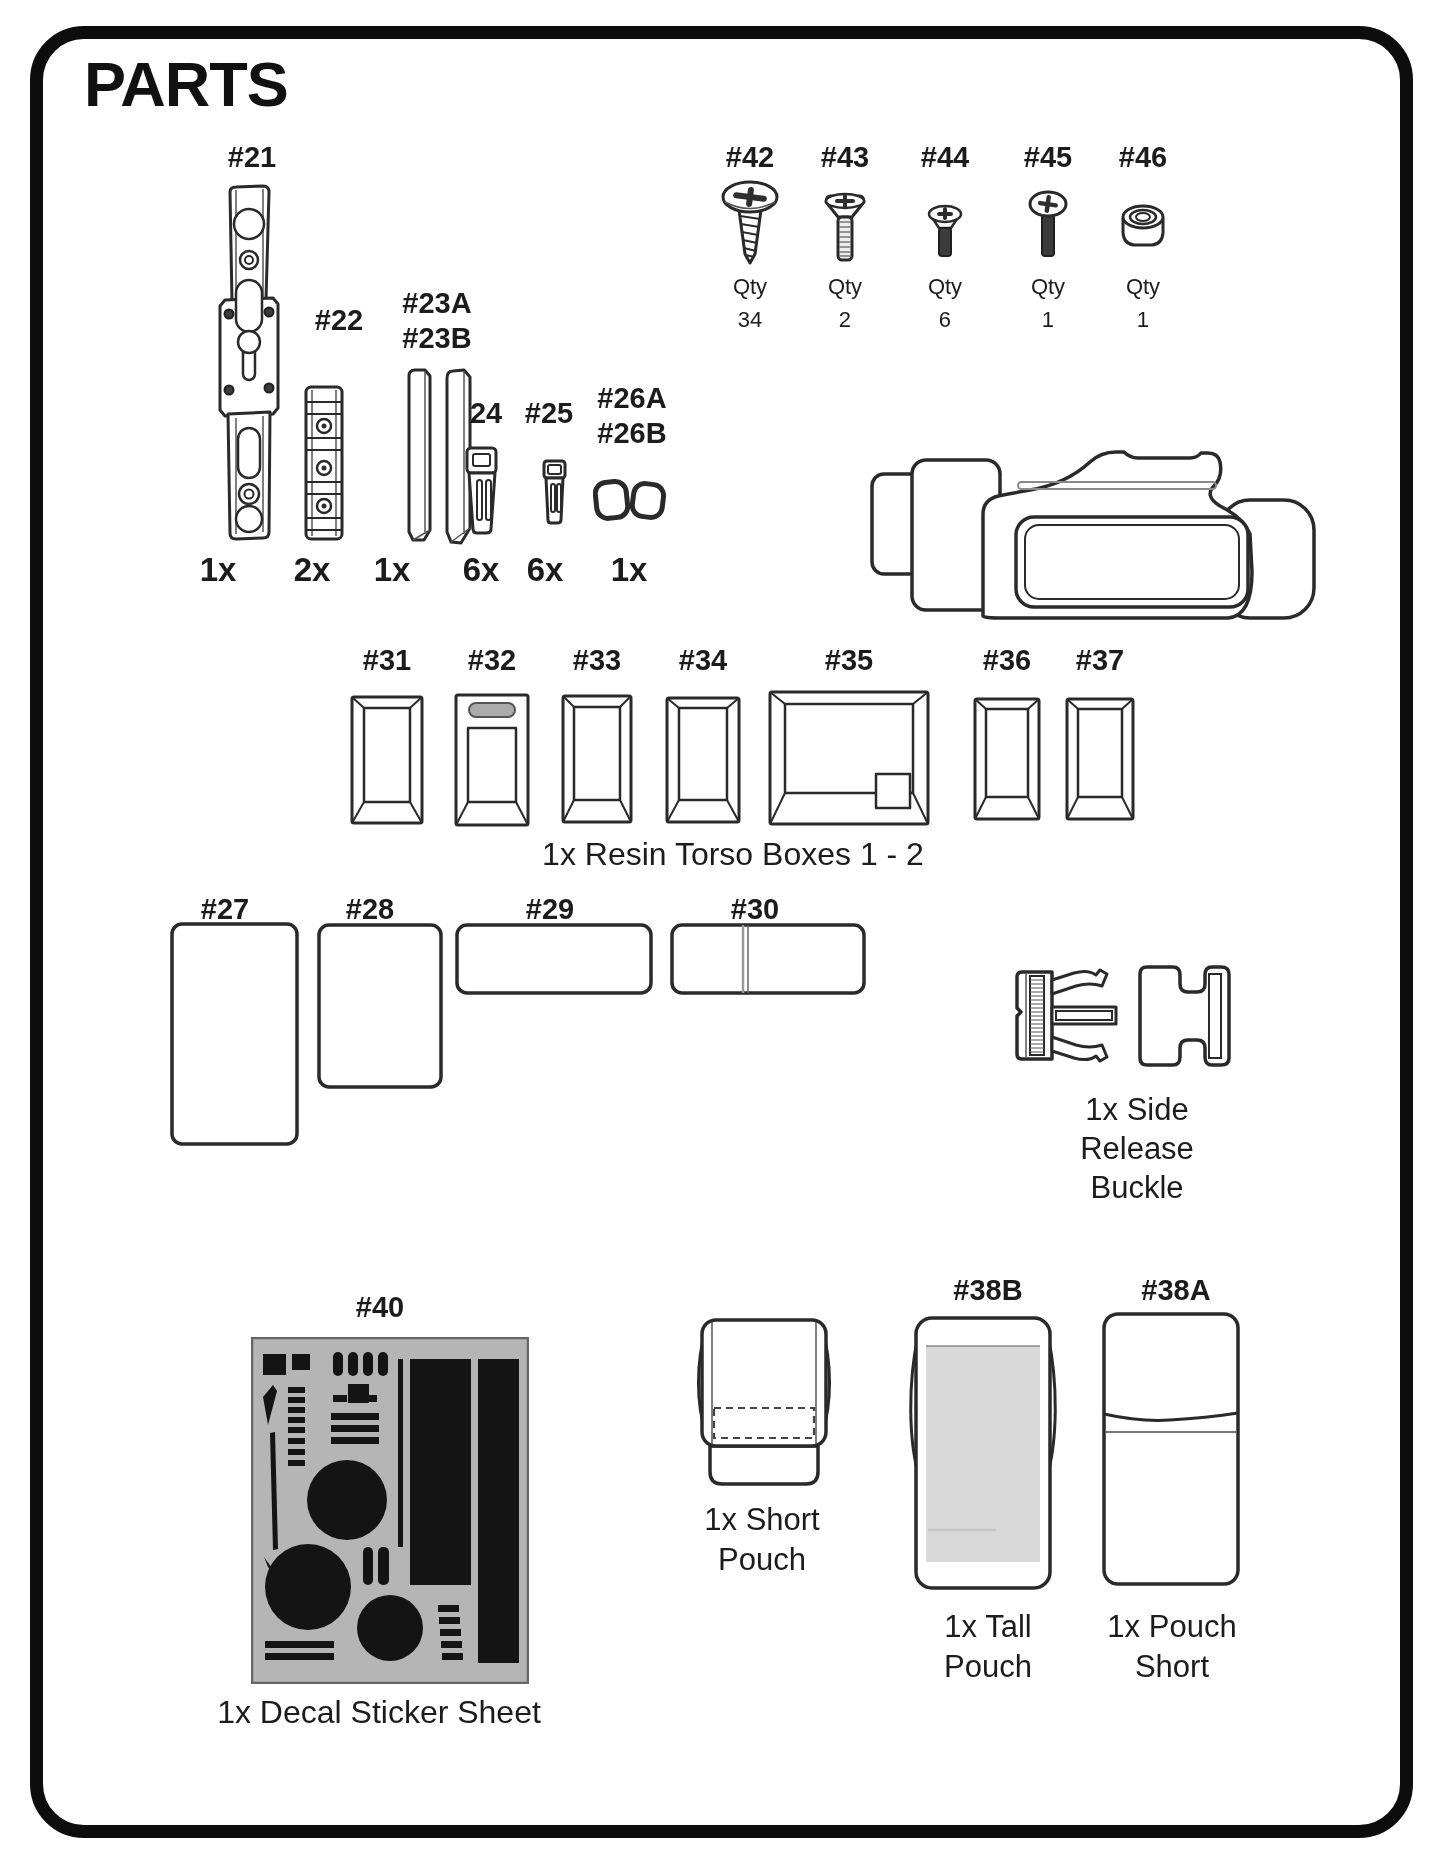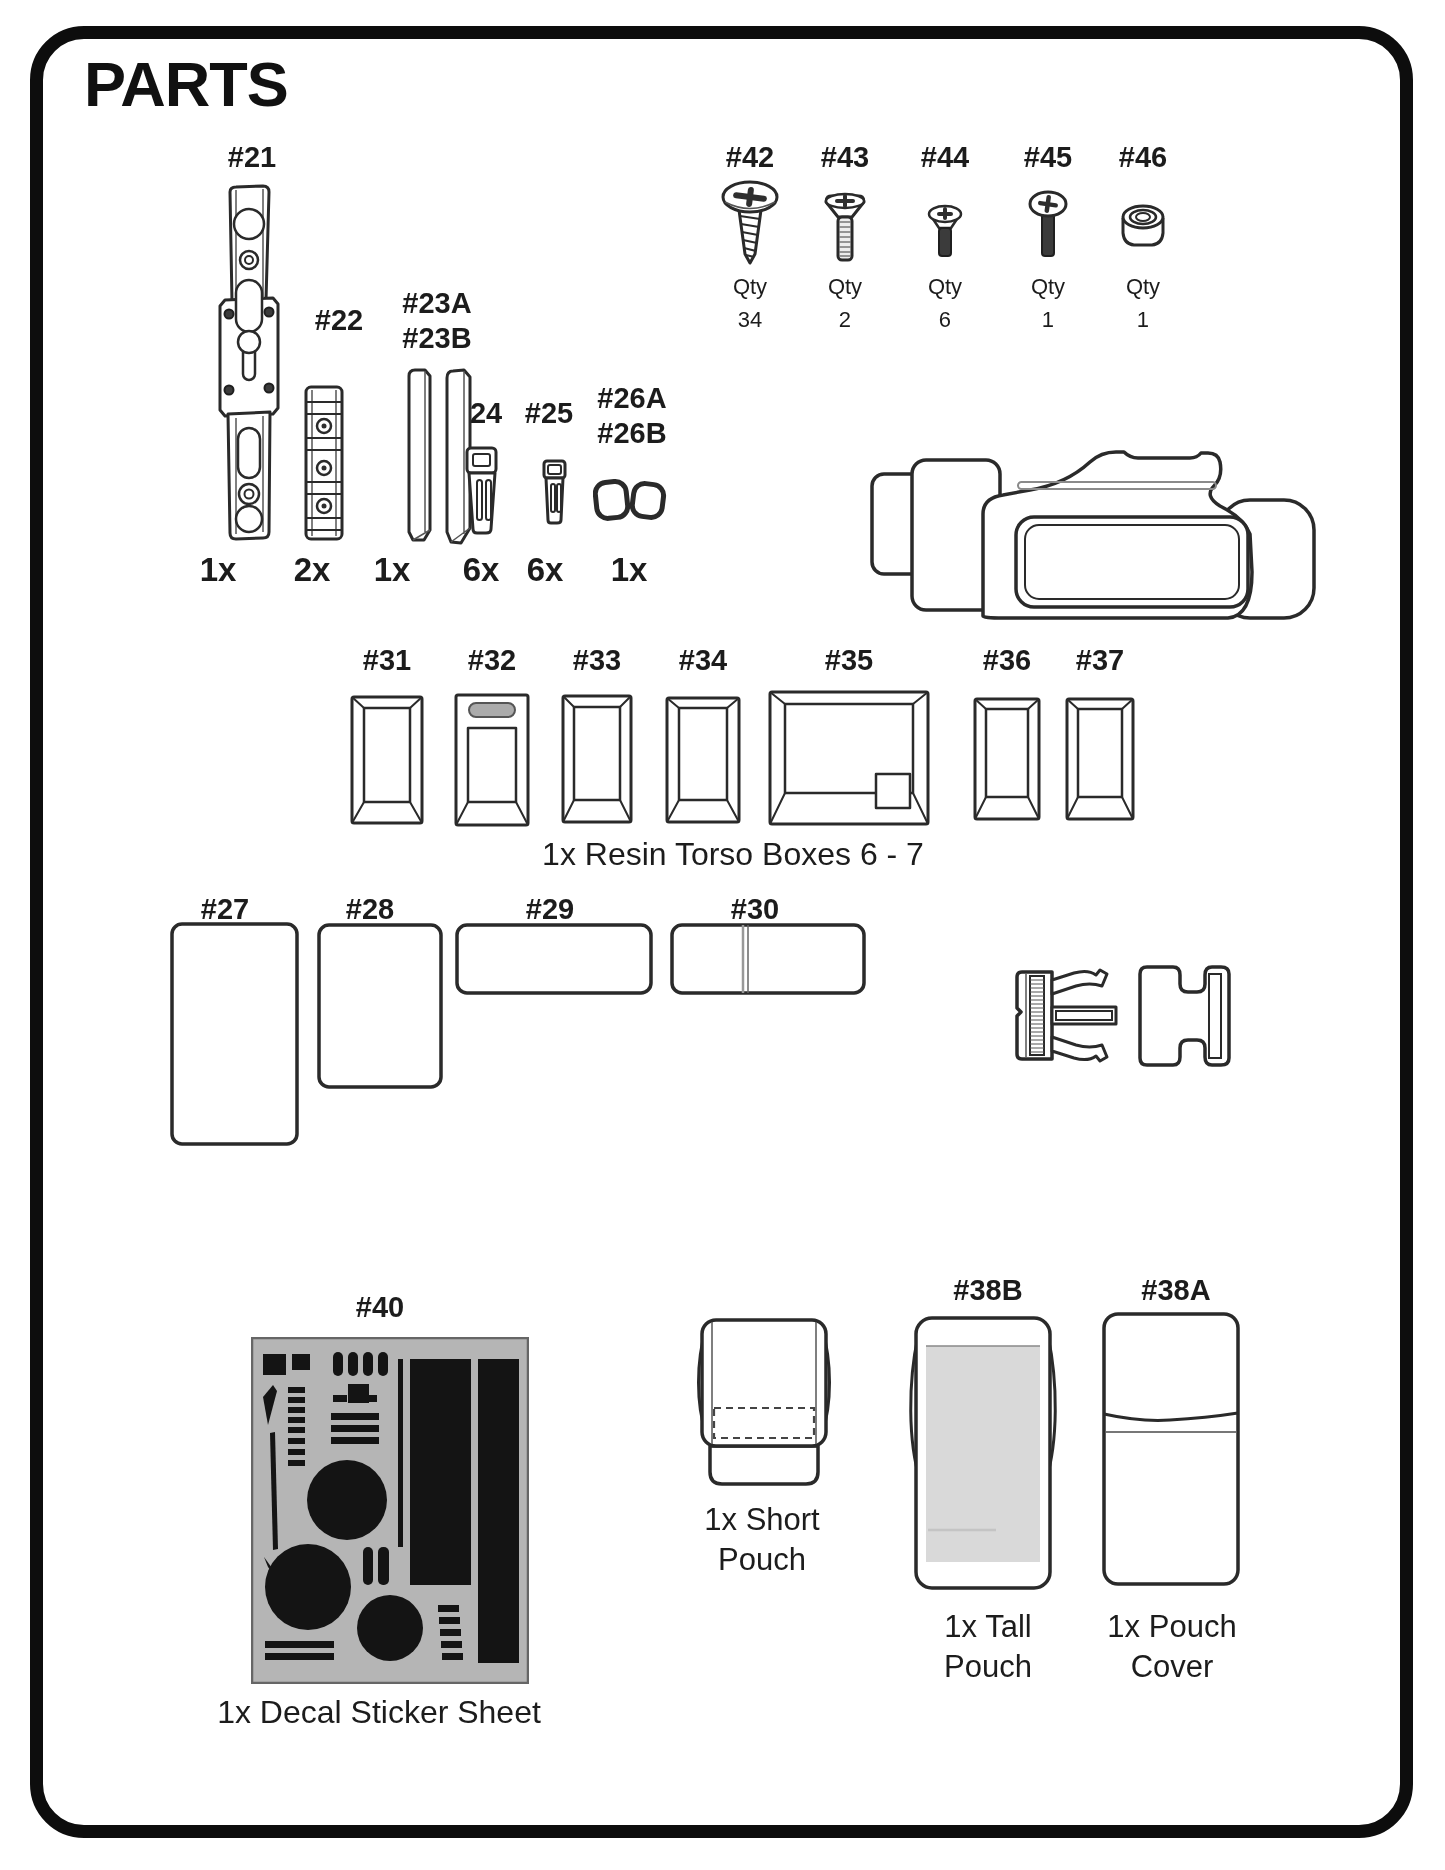--- a/index.html
+++ b/index.html
@@ -230,21 +230,21 @@
     <rect class="s3" x="3" y="7" width="64" height="120" rx="2"></rect>
     <rect class="s25" x="14" y="17" width="42" height="88"></rect>
     <path class="l2" d="M3,7 L14,17 M67,7 L56,17 M3,127 L14,105 M67,127 L56,105"></path>
   </svg>
   <svg class="art" style="left:1063px;top:692px;" width="74" height="134" viewBox="0 0 74 134">
     <rect class="s3" x="4" y="7" width="66" height="120" rx="2"></rect>
     <rect class="s25" x="15" y="17" width="44" height="88"></rect>
     <path class="l2" d="M4,7 L15,17 M70,7 L59,17 M4,127 L15,105 M70,127 L59,105"></path>
   </svg>
 
-  <div class="cap" style="left:733px;top:836px;">1x Resin Torso Boxes 6 - 7</div>
+  <div class="cap" style="left:733px;top:836px;">1x Resin Torso Boxes 1 - 2</div>
 
   <div class="lbl" style="left:225px;top:892px;">#27</div>
   <div class="lbl" style="left:370px;top:892px;">#28</div>
   <div class="lbl" style="left:550px;top:892px;">#29</div>
   <div class="lbl" style="left:755px;top:892px;">#30</div>
 
   <svg class="art" style="left:168px;top:920px;" width="133" height="228" viewBox="0 0 133 228">
     <rect class="s35" x="4" y="4" width="125" height="220" rx="10"></rect>
   </svg>
   <svg class="art" style="left:315px;top:921px;" width="130" height="170" viewBox="0 0 130 170">
@@ -267,20 +267,25 @@
     <path d="M20,22 h14 M20,26 h14 M20,30 h14 M20,34 h14 M20,38 h14 M20,42 h14 M20,46 h14 M20,50 h14 M20,54 h14 M20,58 h14 M20,62 h14 M20,66 h14 M20,70 h14 M20,74 h14 M20,78 h14 M20,82 h14 M20,86 h14 M20,90 h14 M20,94 h14" stroke="#555" stroke-width="1.2" fill="none"></path>
     <path class="s3" d="M42,36 L42,22 L64,15 Q78,11 86,17 L90,12 L97,16 L92,28 Q80,24 66,28 Z"></path>
     <path class="s3" d="M42,79 L42,93 L64,100 Q78,104 86,98 L90,103 L97,99 L92,87 Q80,91 66,87 Z"></path>
     <rect class="s3" x="42" y="49" width="64" height="17"></rect>
     <rect class="l2" x="46" y="53" width="56" height="9"></rect>
   </svg>
   <svg class="art" style="left:1133px;top:960px;" width="102" height="112" viewBox="0 0 102 112">
     <path class="s35" d="M14,7 L40,7 Q47,7 47,15 L47,24 Q47,32 55,32 L64,32 Q72,32 72,24 L72,15 Q72,7 79,7 L88,7 Q96,7 96,14 L96,98 Q96,105 88,105 L79,105 Q72,105 72,97 L72,88 Q72,80 64,80 L55,80 Q47,80 47,88 L47,97 Q47,105 40,105 L14,105 Q7,105 7,98 L7,14 Q7,7 14,7 Z"></path>
     <rect class="l2" x="76" y="14" width="12" height="84"></rect>
   </svg>
+  <div class="cap2" style="left:1137px;top:1090px;line-height:39px;">
+    <span>1x Side</span>
+    <span>Release</span>
+    <span>Buckle</span>
+  </div>
 
   <div class="lbl" style="left:380px;top:1290px;">#40</div>
   <svg class="art" style="left:251px;top:1337px;" width="278" height="347" viewBox="0 0 278 347">
     <rect x="1" y="1" width="276" height="345" fill="#b5b5b5" stroke="#666" stroke-width="2.5"></rect>
     <rect class="bk" x="12" y="17" width="23" height="21"></rect>
     <rect class="bk" x="41" y="17" width="18" height="16"></rect>
     <rect class="bk" x="82" y="15" width="10" height="24" rx="5"></rect>
     <rect class="bk" x="97" y="15" width="10" height="24" rx="5"></rect>
     <rect class="bk" x="112" y="15" width="10" height="24" rx="5"></rect>
     <rect class="bk" x="127" y="15" width="10" height="24" rx="5"></rect>
@@ -348,15 +353,15 @@
   </div>
 
   <div class="lbl" style="left:1176px;top:1273px;">#38A</div>
   <svg class="art" style="left:1100px;top:1310px;" width="142" height="280" viewBox="0 0 142 280">
     <rect class="s35" x="4" y="4" width="134" height="270" rx="14"></rect>
     <path d="M4,104 Q40,112 70,110 Q106,108 138,103" fill="none" stroke="#2a2a2a" stroke-width="3"></path>
     <path d="M6,122 L136,122" stroke="#777" stroke-width="2" fill="none"></path>
   </svg>
   <div class="cap2" style="left:1172px;top:1607px;">
     <span>1x Pouch</span>
-    <span>Cover</span>
+    <span>Short</span>
   </div>
 </div>
 
 </body></html>

